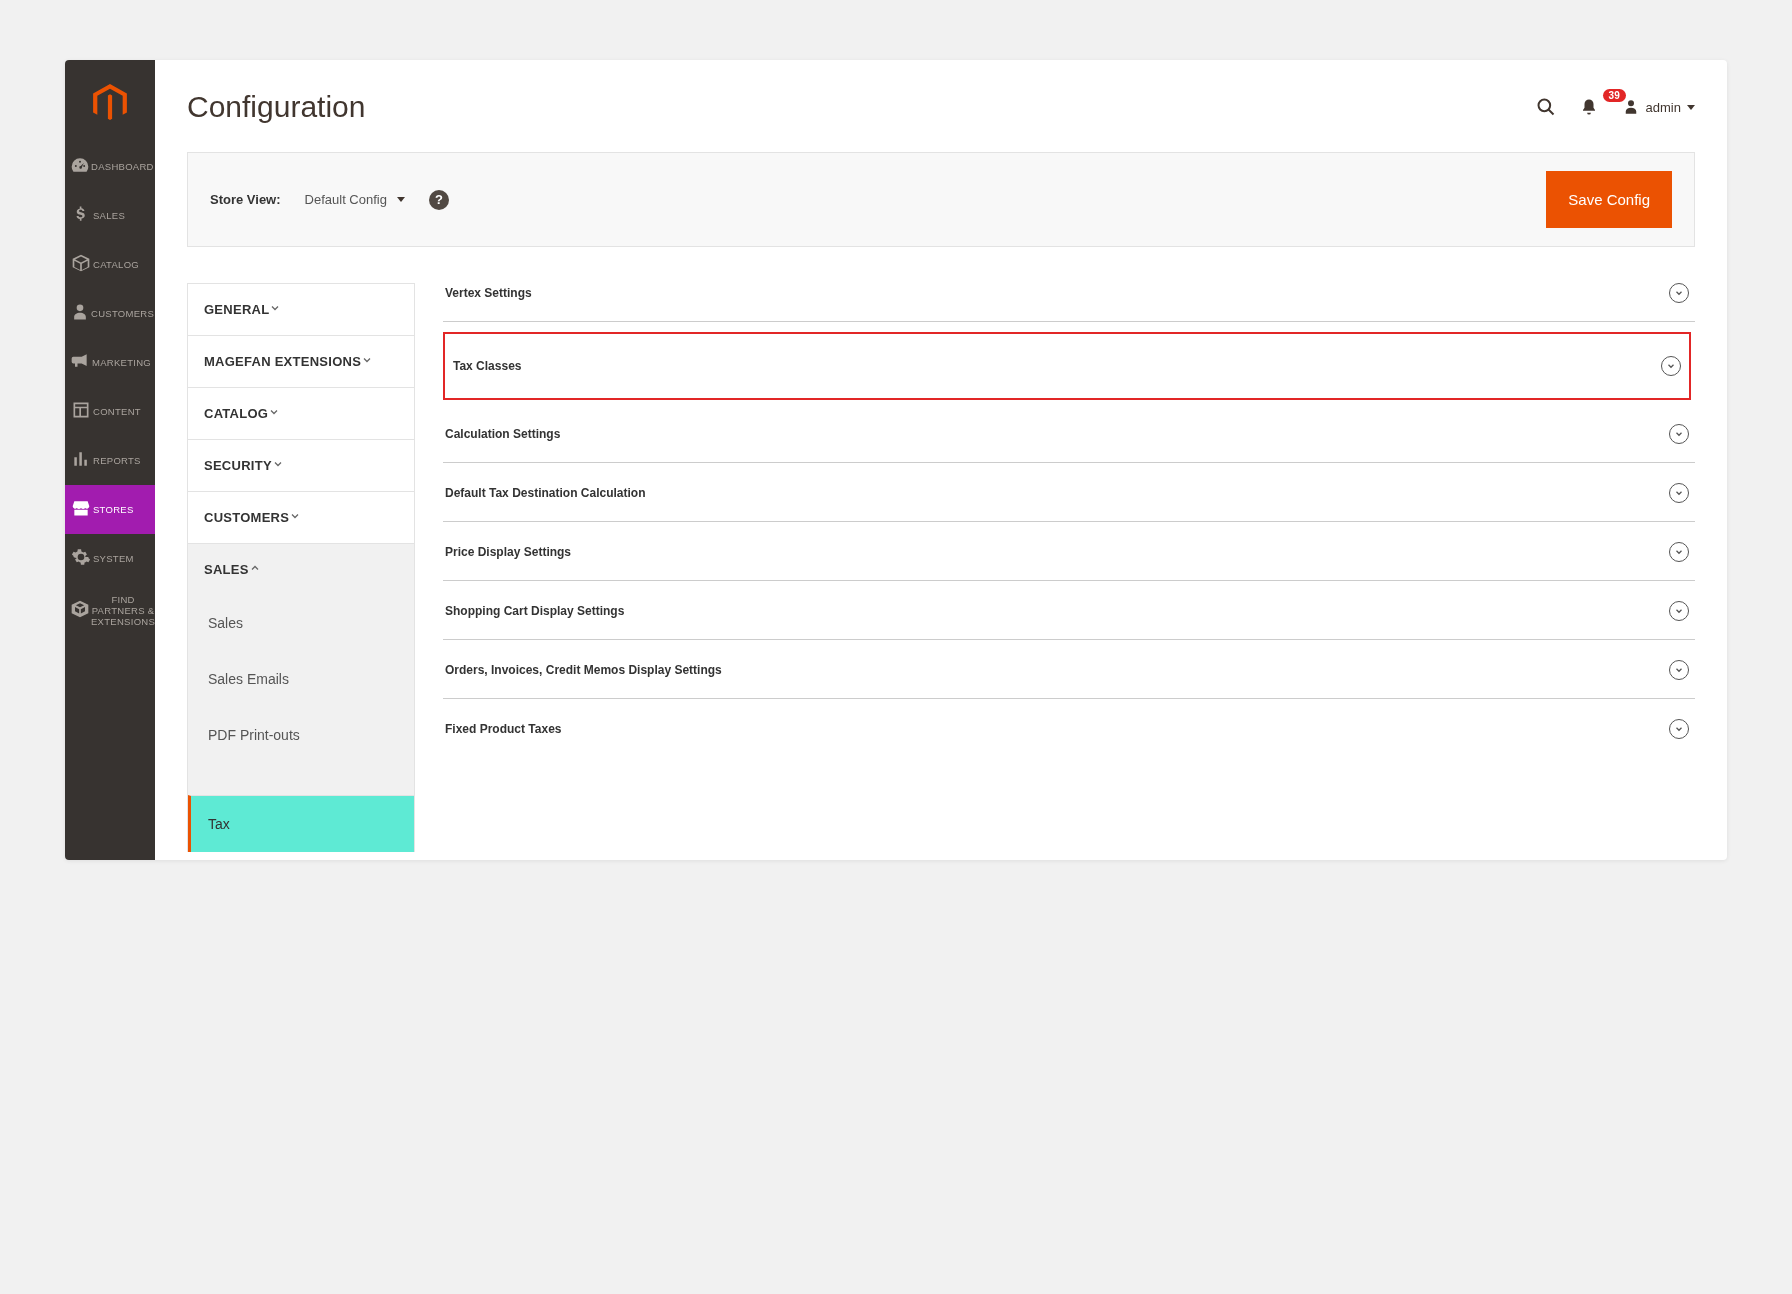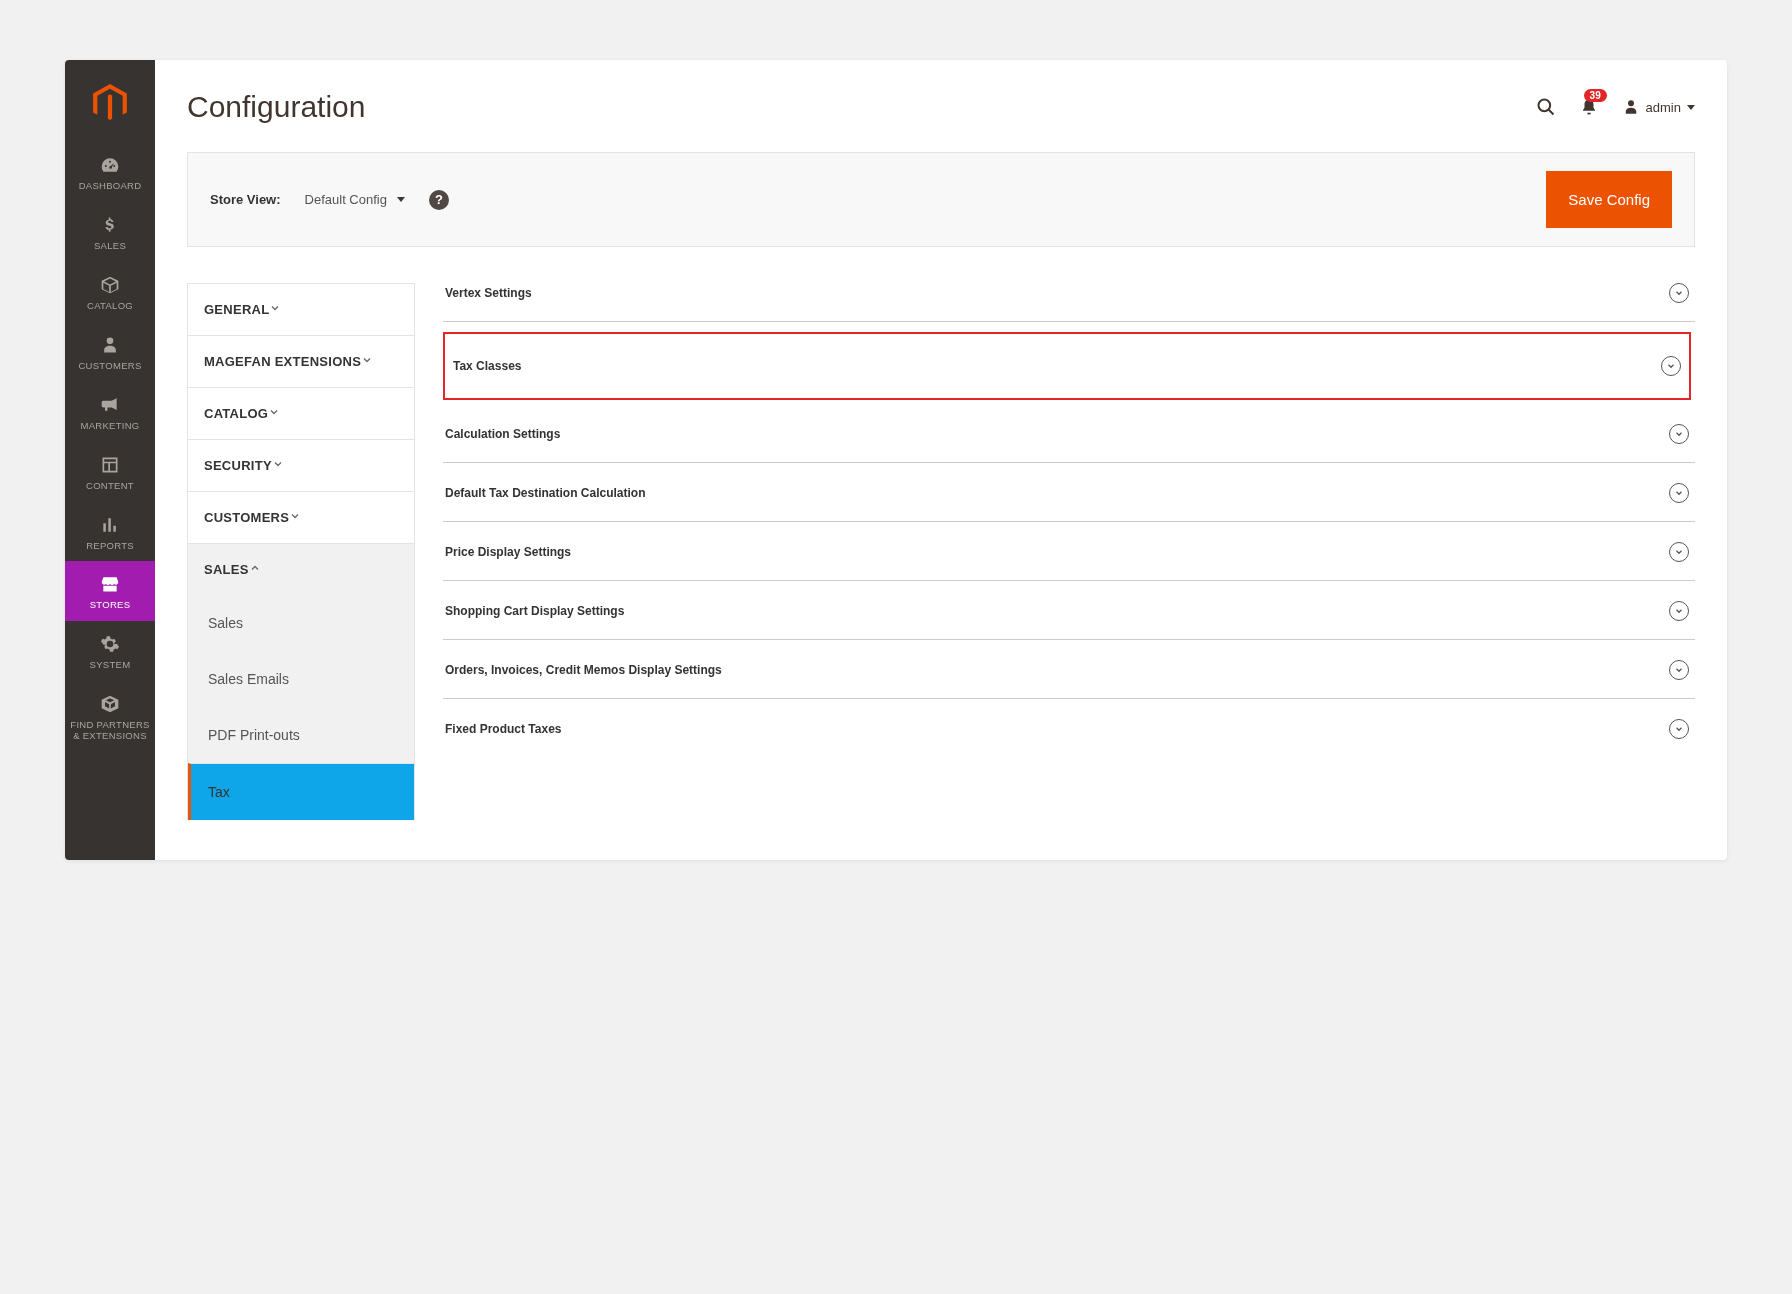--- a/index.html
+++ b/index.html
@@ -32,21 +32,20 @@
       height: 42px;
       margin: 10px 0 18px 0;
       display: flex;
       align-items: center;
       justify-content: center;
     }
     .logo svg { width: 38px; height: 38px; }
     .nav-item {
       width: 100%;
       display: flex;
-      flex-direction: column;
       align-items: center;
       color: #aaa49e;
       font-size: 9.5px;
       letter-spacing: 0.03em;
       padding: 12px 4px 10px 4px;
       cursor: pointer;
       text-align: center;
       line-height: 1.15;
     }
     .nav-item.active { background: #a21caf; color: #fff; }
@@ -88,21 +87,21 @@
     .search-icon, .bell-wrap, .user-wrap {
       display: flex;
       align-items: center;
       cursor: pointer;
       color: #41362f;
     }
     .bell-wrap { position: relative; }
     .bell-badge {
       position: absolute;
       top: -8px;
-      left: 4px;
+      left: 23px;
       background: #e22626;
       color: #fff;
       font-size: 10px;
       border-radius: 9px;
       padding: 1px 6px;
       font-weight: 600;
     }
     .user-wrap { gap: 6px; font-size: 13px; }
     .caret-down {
       width: 0; height: 0;
@@ -179,25 +178,26 @@
       border-right: 1px solid #e3e3e3;
     }
     .sub-item {
       padding: 20px 16px 20px 20px;
       font-size: 14px;
       color: #555;
       cursor: pointer;
       background: #f1f1f1;
     }
     .sub-item.active {
-      background: #0ea5e9;
+      background: #5eead4;
       border-left: 3px solid #eb5202;
       padding-left: 17px;
       color: #333;
       border-top: 1px solid #e3e3e3;
+      margin-top: 32px;
     }
 
     
     .sections {
       flex: 1;
       padding-left: 28px;
     }
     .section-row {
       display: flex;
       align-items: center;

